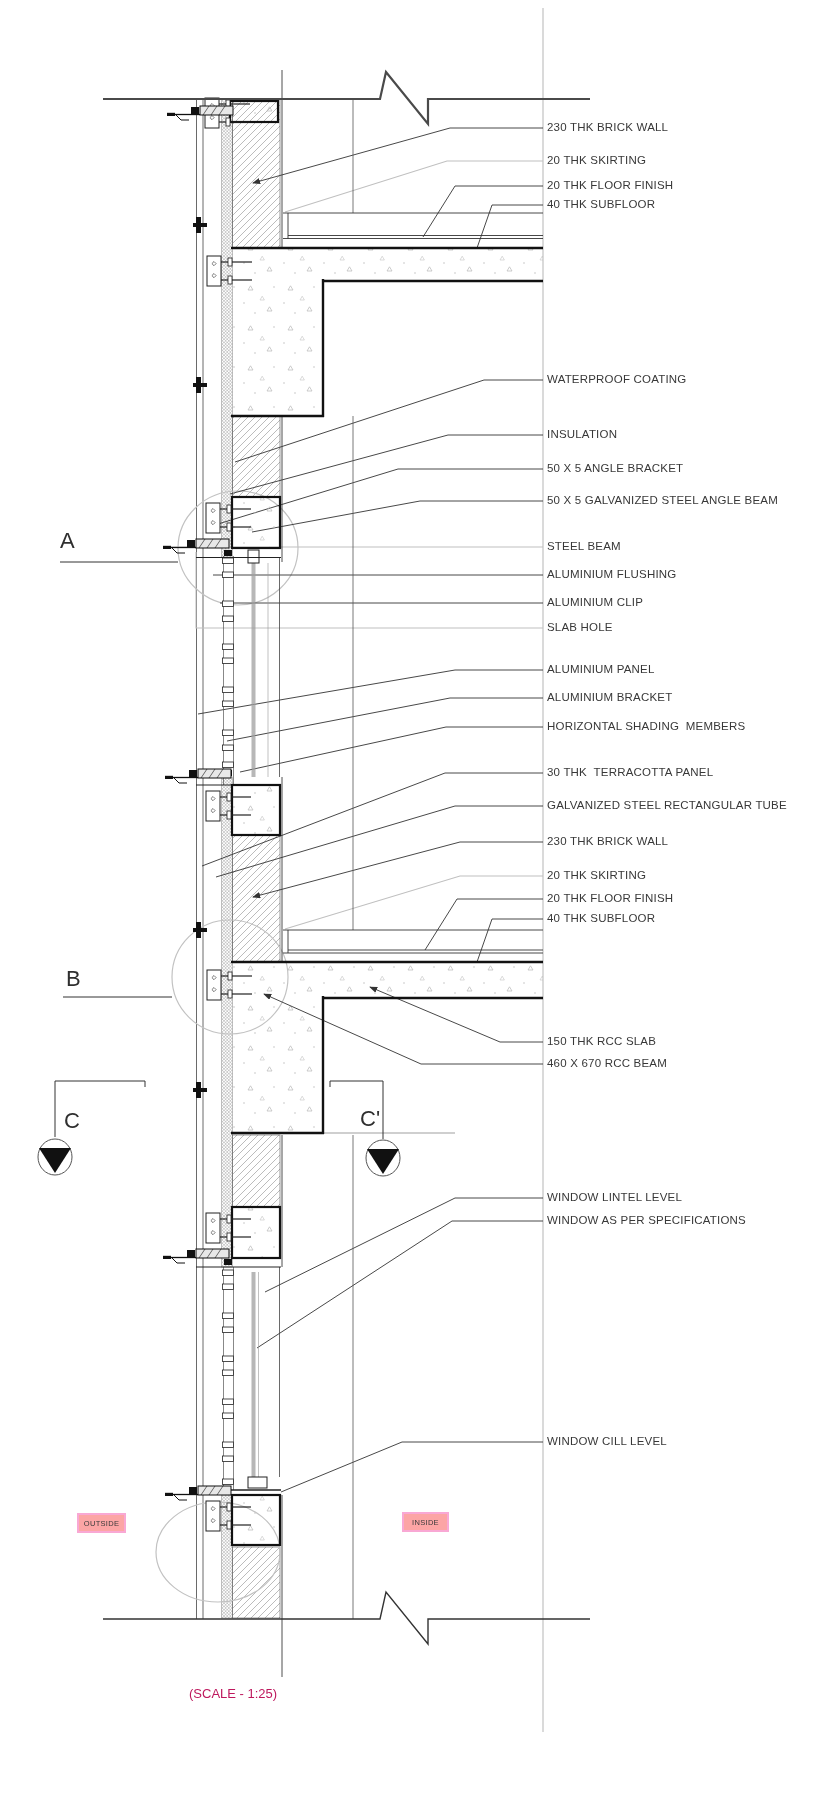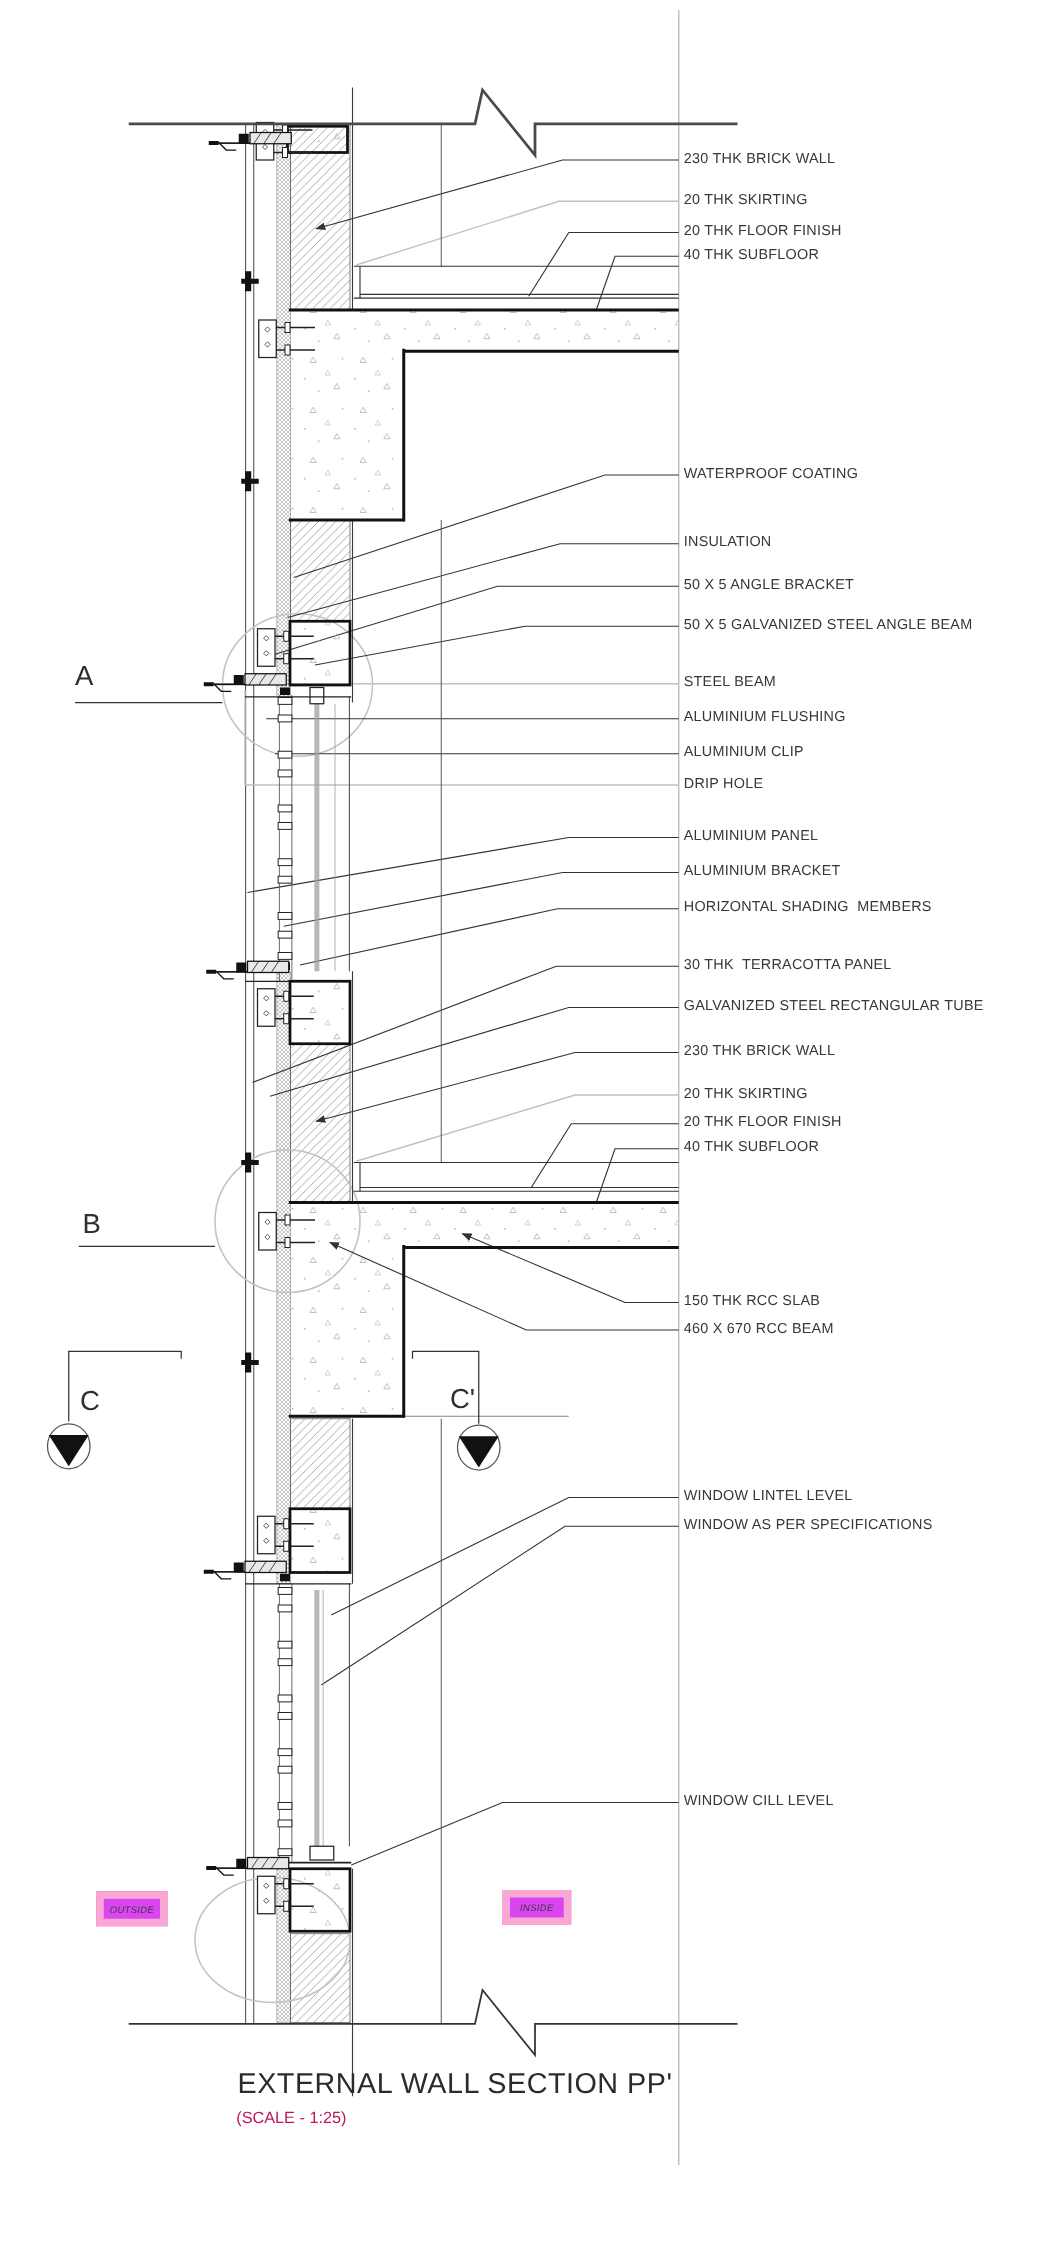--- a/index.html
+++ b/index.html
@@ -2,22 +2,22 @@
 <html><head>
 <meta charset="utf-8">
 <style>
   html,body{margin:0;padding:0;background:#fff;}
   #canvas{position:relative;width:839px;height:1813px;background:#fff;overflow:hidden;
           font-family:"Liberation Sans", sans-serif;}
   #linework{position:absolute;left:0;top:0;}
   .lbl{position:absolute;left:547px;font-size:11.5px;line-height:13px;color:#383838;
        letter-spacing:.2px;white-space:pre;}
   .marker{position:absolute;font-size:22px;color:#2f2f2f;line-height:22px;}
-  .sidebox{position:absolute;border:6px solid #f9a8d4;color:#3a3a3a;font-size:7.5px;
-           display:flex;align-items:center;justify-content:center;letter-spacing:.3px;background:#d946ef;font-style:italic;}
+  .sidebox{position:absolute;border:2px solid #f9a8d4;color:#3a3a3a;font-size:7.5px;
+           display:flex;align-items:center;justify-content:center;letter-spacing:.3px;background:#fca5a5;}
   .title{position:absolute;left:190px;top:1653px;font-size:23px;color:#2b2b2b;letter-spacing:.4px;}
   .subtitle{position:absolute;left:189px;top:1686px;font-size:13px;color:#be185d;}
 </style>
 </head>
 <body>
 
 <div id="canvas">
 
 <svg id="linework" width="839" height="1813" viewBox="0 0 839 1813">
   <defs>
@@ -274,21 +274,21 @@
 <div class="lbl" style="top:154px">20 THK SKIRTING</div>
 <div class="lbl" style="top:179px">20 THK FLOOR FINISH</div>
 <div class="lbl" style="top:198px">40 THK SUBFLOOR</div>
 <div class="lbl" style="top:373px">WATERPROOF COATING</div>
 <div class="lbl" style="top:428px">INSULATION</div>
 <div class="lbl" style="top:462px">50 X 5 ANGLE BRACKET</div>
 <div class="lbl" style="top:494px">50 X 5 GALVANIZED STEEL ANGLE BEAM</div>
 <div class="lbl" style="top:540px">STEEL BEAM</div>
 <div class="lbl" style="top:568px">ALUMINIUM FLUSHING</div>
 <div class="lbl" style="top:596px">ALUMINIUM CLIP</div>
-<div class="lbl" style="top:621px">DRIP HOLE</div>
+<div class="lbl" style="top:621px">SLAB HOLE</div>
 <div class="lbl" style="top:663px">ALUMINIUM PANEL</div>
 <div class="lbl" style="top:691px">ALUMINIUM BRACKET</div>
 <div class="lbl" style="top:720px">HORIZONTAL SHADING  MEMBERS</div>
 <div class="lbl" style="top:766px">30 THK  TERRACOTTA PANEL</div>
 <div class="lbl" style="top:799px">GALVANIZED STEEL RECTANGULAR TUBE</div>
 <div class="lbl" style="top:835px">230 THK BRICK WALL</div>
 <div class="lbl" style="top:869px">20 THK SKIRTING</div>
 <div class="lbl" style="top:892px">20 THK FLOOR FINISH</div>
 <div class="lbl" style="top:912px">40 THK SUBFLOOR</div>
 <div class="lbl" style="top:1035px">150 THK RCC SLAB</div>
@@ -298,16 +298,15 @@
 <div class="lbl" style="top:1435px">WINDOW CILL LEVEL</div>
 
 <div class="marker" style="left:60px;top:530px">A</div>
 <div class="marker" style="left:66px;top:968px">B</div>
 <div class="marker" style="left:64px;top:1110px">C</div>
 <div class="marker" style="left:360px;top:1108px">C'</div>
 
 <div class="sidebox" style="left:77px;top:1513px;width:45px;height:16px">OUTSIDE</div>
 <div class="sidebox" style="left:402px;top:1512px;width:43px;height:16px">INSIDE</div>
 
-<div class="title">EXTERNAL WALL SECTION PP'</div>
 <div class="subtitle">(SCALE - 1:25)</div>
 
 </div>
 
 </body></html>

